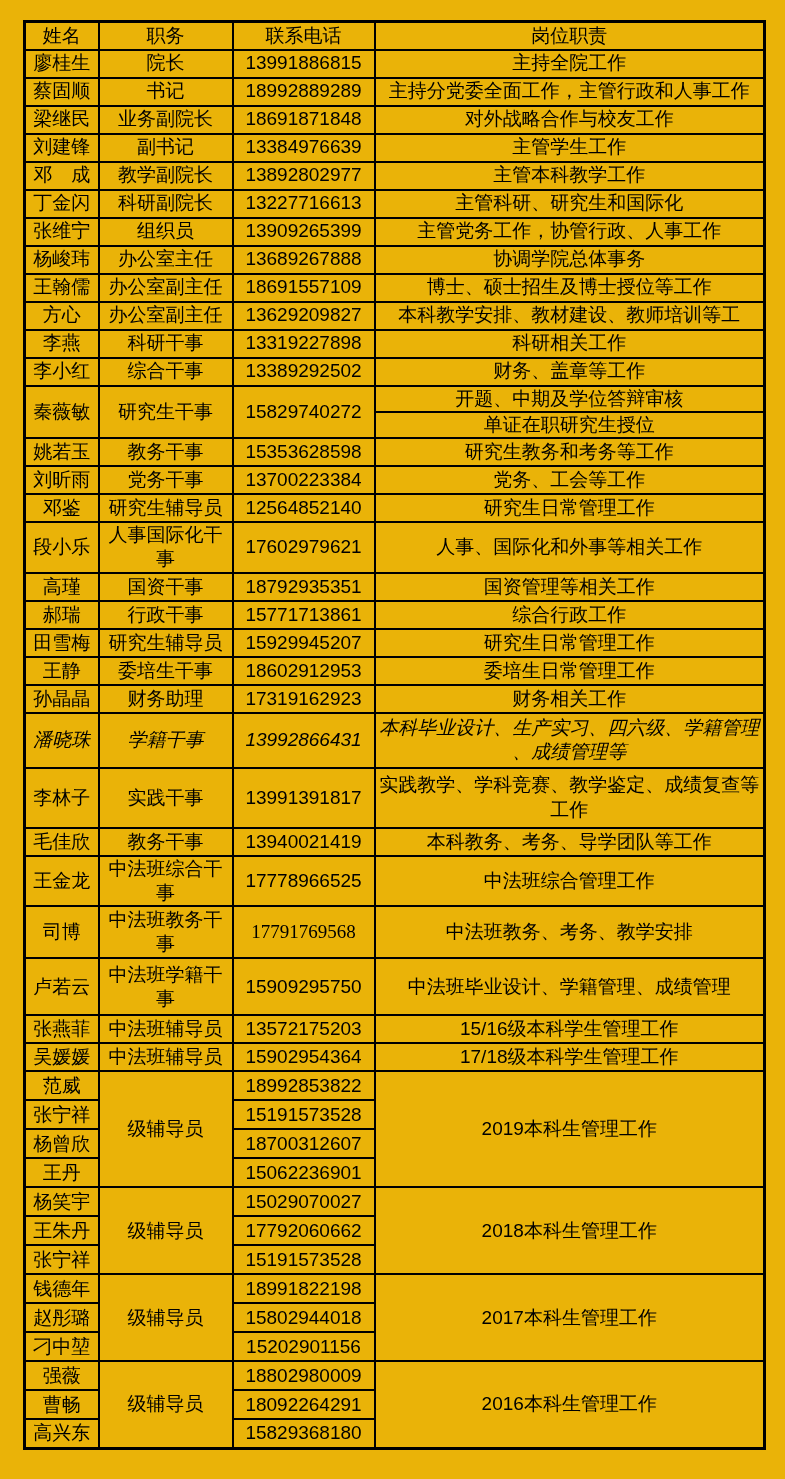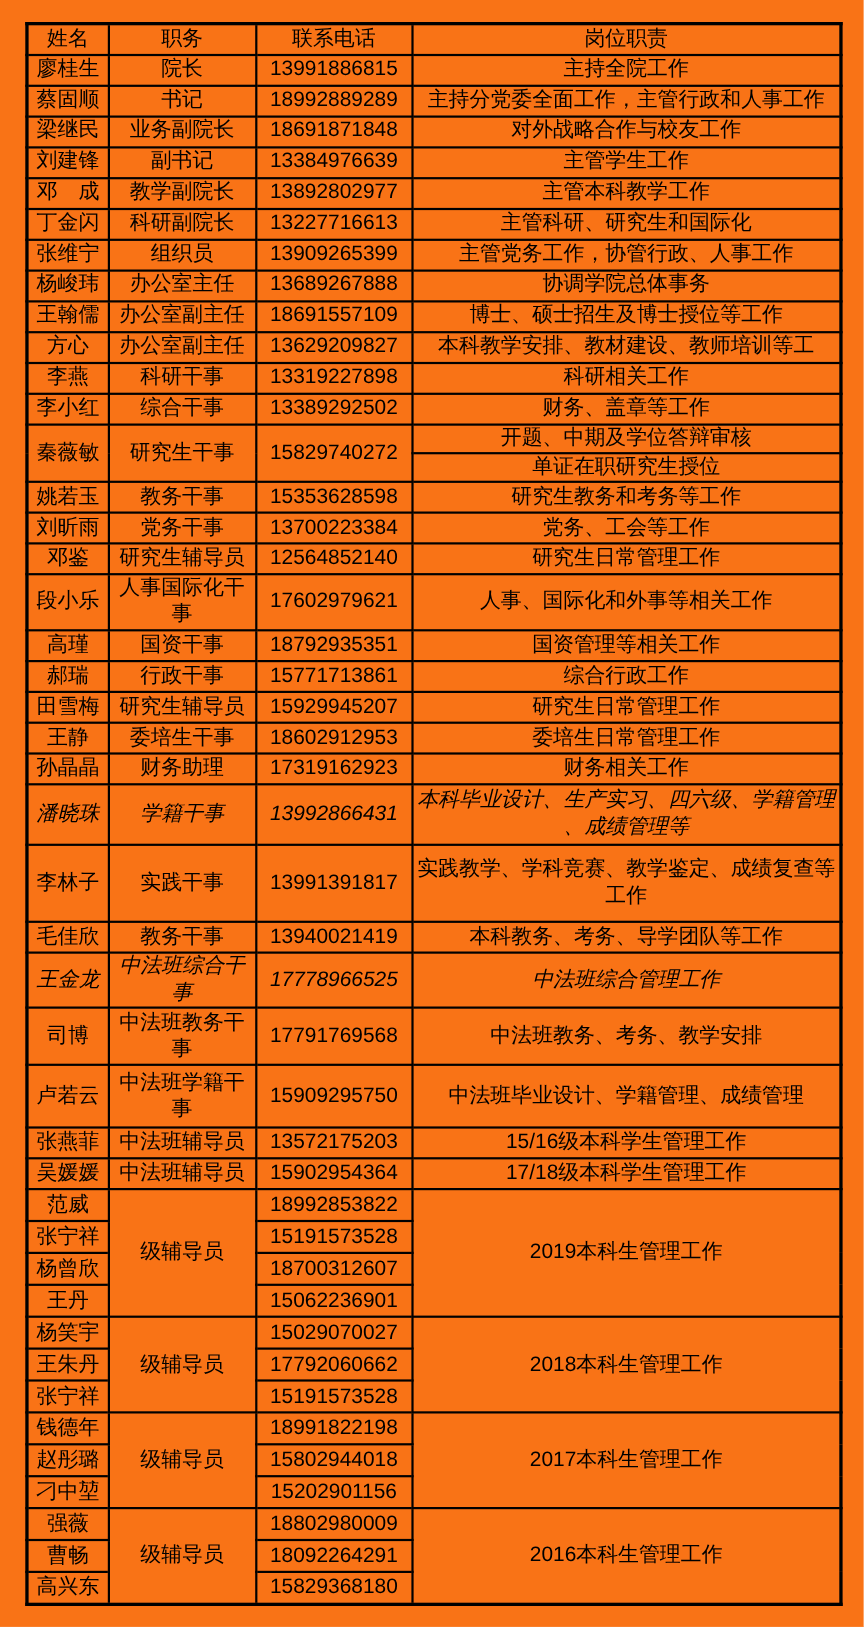--- a/index.html
+++ b/index.html
@@ -1,44 +1,44 @@
 <!DOCTYPE html>
 <html><head>
 <meta charset="utf-8">
 <style>
   html,body { margin:0; padding:0; background:#ffffff; }
   .page {
     width:785px; height:1479px; box-sizing:border-box;
-    padding:20px 0 0 23px; background:#f97316;
+    padding:20px 0 0 23px; background:#eab308;
     font-family:"Liberation Sans","DejaVu Sans",sans-serif;
   }
   table.contact {
     border-collapse:collapse; table-layout:fixed;
     width:740px; border:3px solid #000;
   }
   table.contact td, table.contact th {
     border:2px solid #000; padding:0 2px;
     text-align:center; vertical-align:middle;
     font-size:19px; font-weight:normal; color:#000;
     line-height:1.28; white-space:pre-line;
     overflow:hidden; word-break:break-all;
   }
   col.c-name  { width:74px; }
   col.c-pos   { width:134px; }
   col.c-phone { width:142px; }
   col.c-duty  { width:390px; }
   tr { height:28px; }
   tr.hsplit { height:26px; }
   tr.hg  { height:29px; }
-  tr.h52 { height:52px; }
+  tr.h52 { height:52px;font-family:Liberation Serif, serif; }
   tr.h53 { height:39px; }
   tr.h55 { height:55px;font-style:italic; }
-  tr.h56 { height:40px;font-style:italic; }
+  tr.h56 { height:40px; }
   tr.h57 { height:57px; }
-  tr.h70 { height:70px; }
+  tr.h70 { height:60px; }
 </style>
 </head>
 <body>
 
 <div class="page">
   <table class="contact">
     <colgroup>
       <col class="c-name">
         <col class="c-pos">
         <col class="c-phone">

